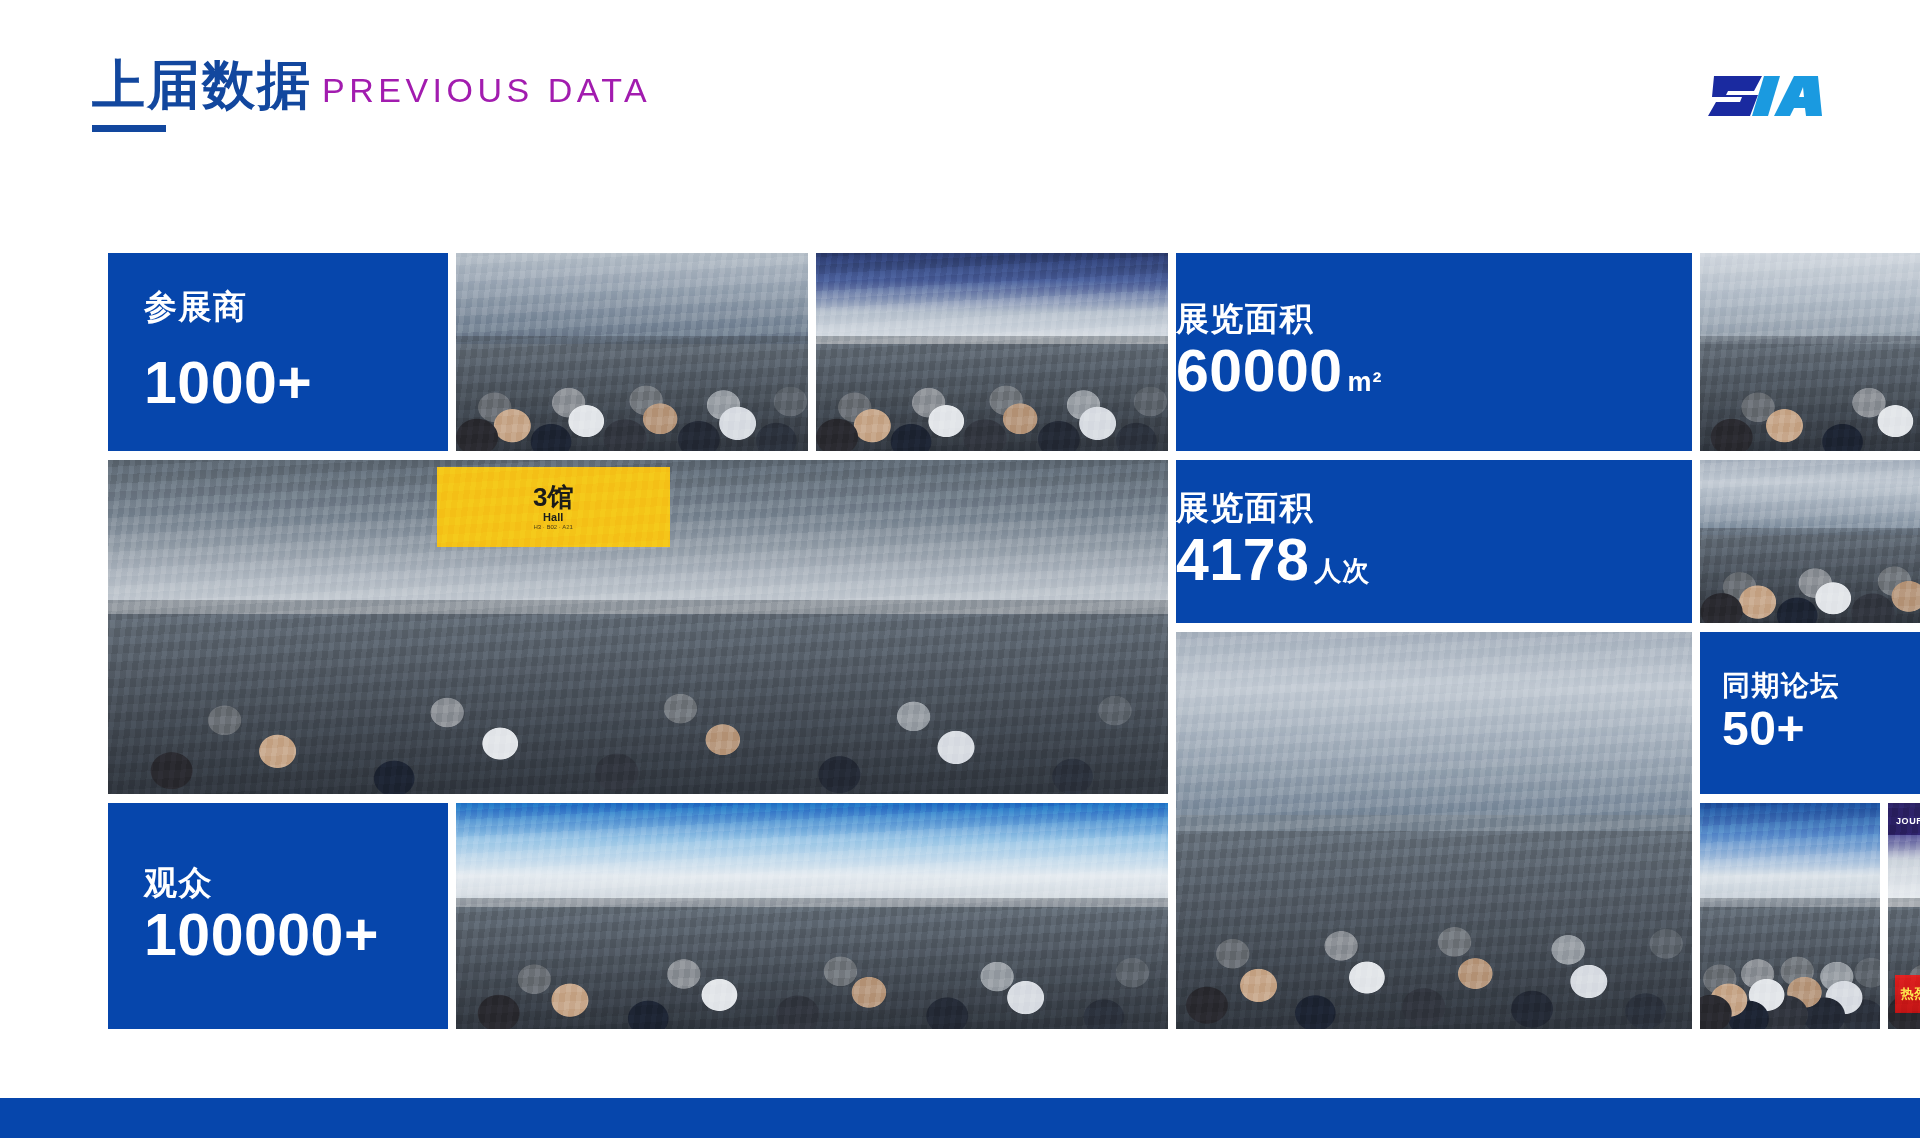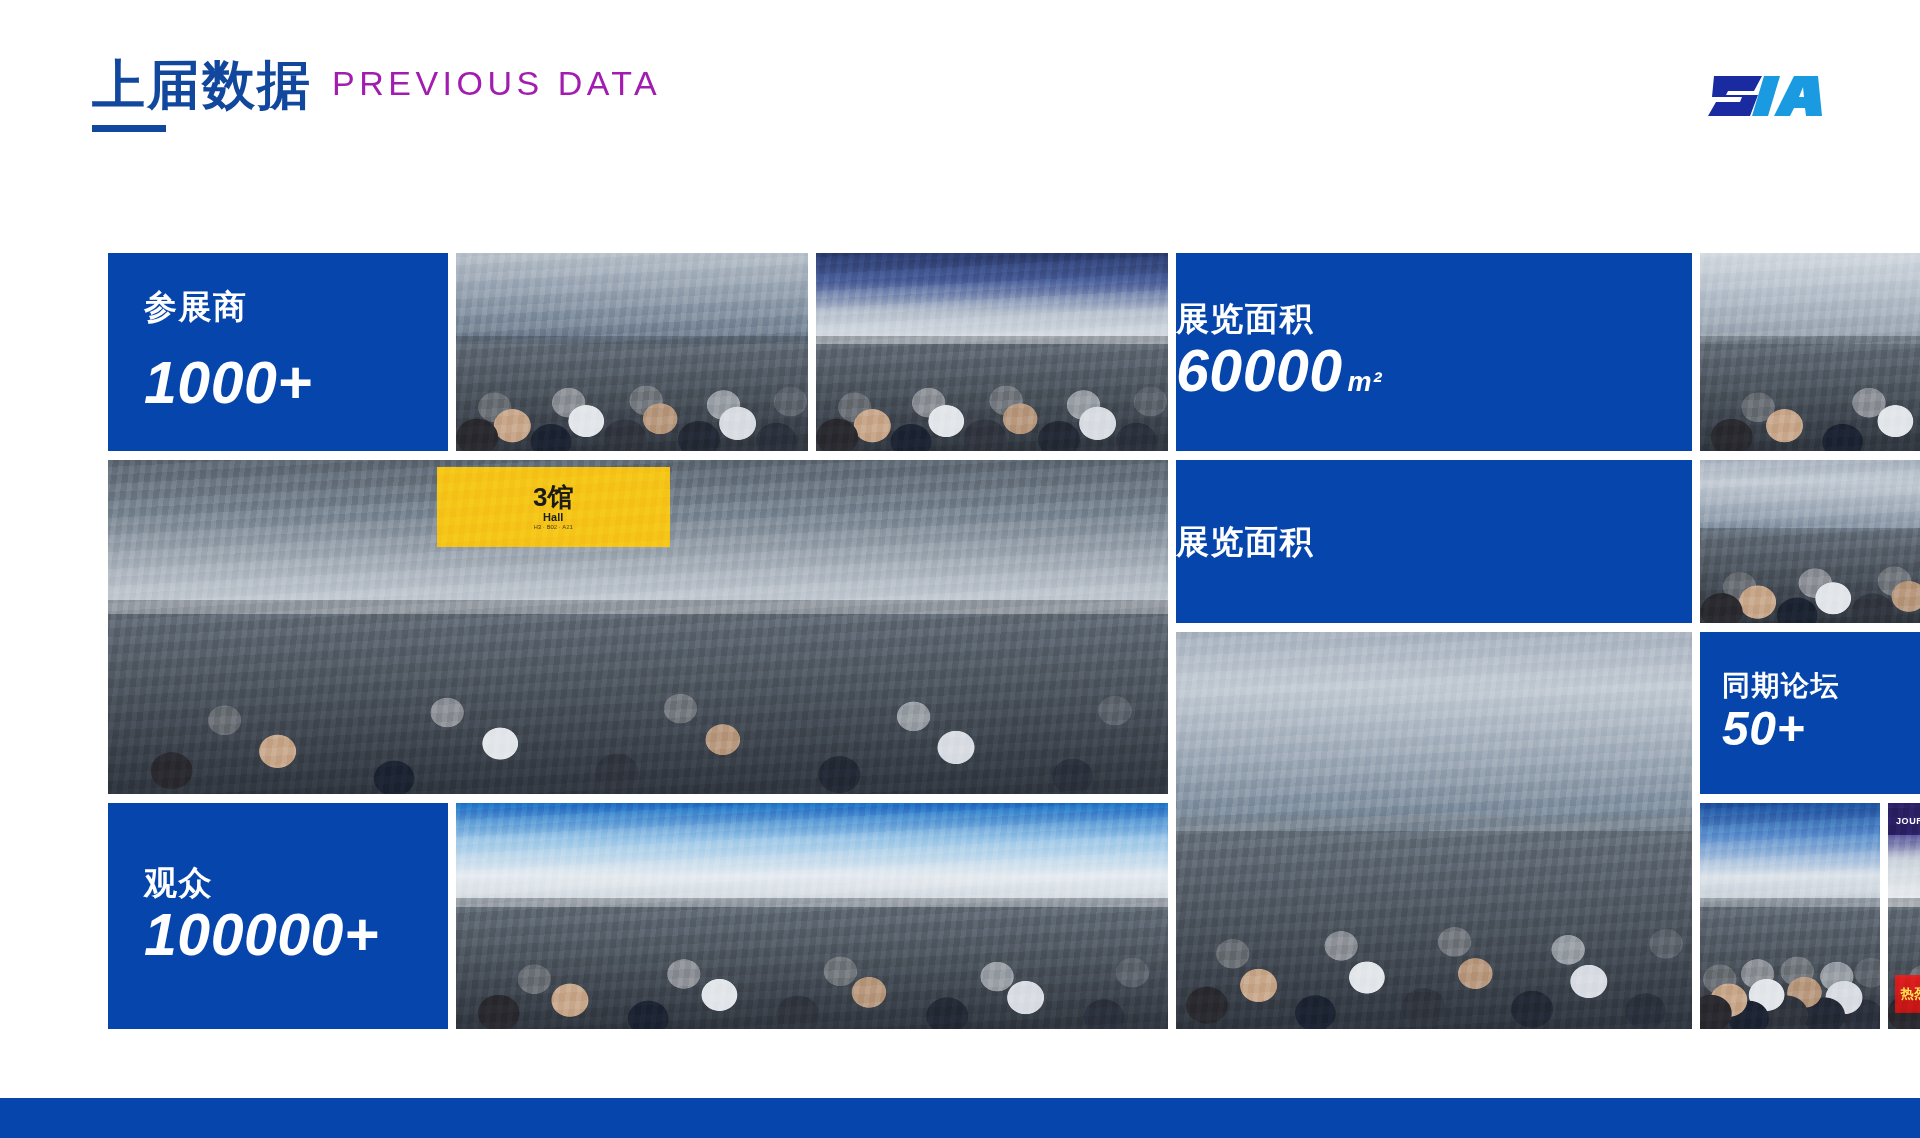--- a/index.html
+++ b/index.html
@@ -13,21 +13,21 @@
   .slide {
     position: relative;
     width: 1920px; height: 1138px;
     background: #ffffff;
   }
 
   
   .header {
     position: absolute;
     left: 92px; top: 58px;
-    display: flex; align-items: center; gap: 20px;
+    display: flex; align-items: flex-end; gap: 10px;
   }
   .title-cn {
     font-size: 53px;
     font-weight: 700;
     color: #12479e;
     letter-spacing: 2px;
     line-height: 1;
     position: relative;
   }
   .title-en {
@@ -71,21 +71,20 @@
     font-weight: 700;
     letter-spacing: 1.5px;
     line-height: 1.15;
   }
   .stat .value {
     font-size: 59px;
     font-weight: 700;
     letter-spacing: 0.5px;
     line-height: 1.12;
     white-space: nowrap;
-    font-style: italic;
   }
   .stat .unit {
     font-size: 27px;
     font-weight: 700;
     letter-spacing: 1px;
     margin-left: 5px;
   }
   .stat.pad-lg { padding-left: 36px; }
   .stat.pad-md { }
   .stat.pad-sm { padding-left: 22px; }
@@ -230,20 +229,23 @@
       <div class="sign-yellow">
         <div class="s1">3馆</div>
         <div class="s2">Hall</div>
         <div class="s3">H3 · B02 · A21</div>
       </div>
       <div class="crowd"></div>
     </div>
 
     <div class="cell stat pad-md" style="grid-column:7 / span 3; grid-row:3;">
       <div class="label">展览面积</div>
+      <div class="value">
+        <span>4178</span><span class="unit">人次</span>
+      </div>
     </div>
 
     <div class="cell photo ph-atrium" style="grid-column:11 / span 3; grid-row:3;">
       <div class="hall-top"></div>
       <div class="crowd"></div>
     </div>
 
     <div class="cell photo ph-atrium" style="grid-column:7 / span 3; grid-row:5 / span 3;">
       <div class="hall-top"></div>
       <div class="crowd" style="height:50%;"></div>

